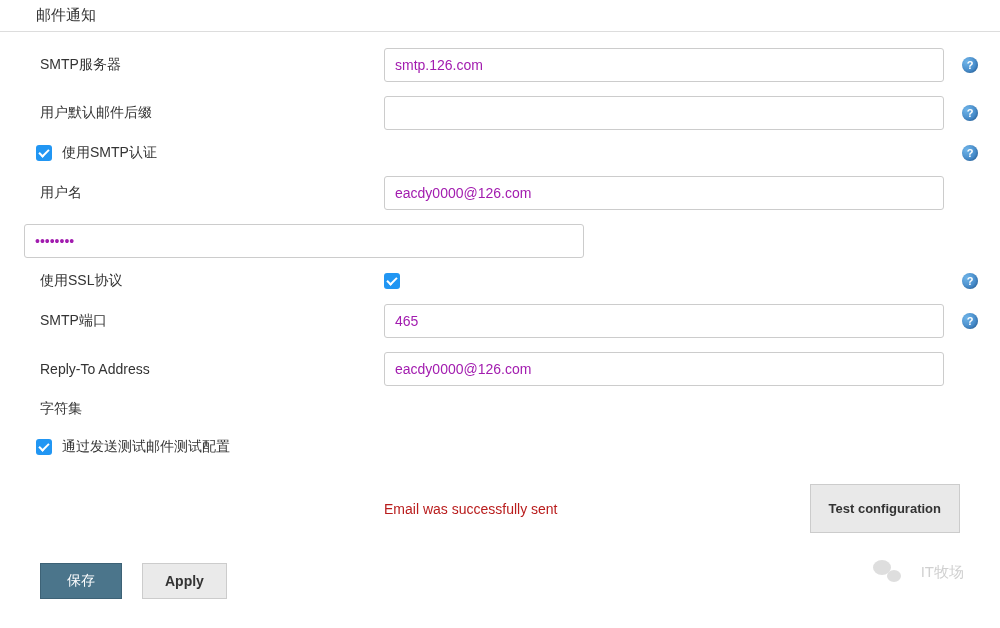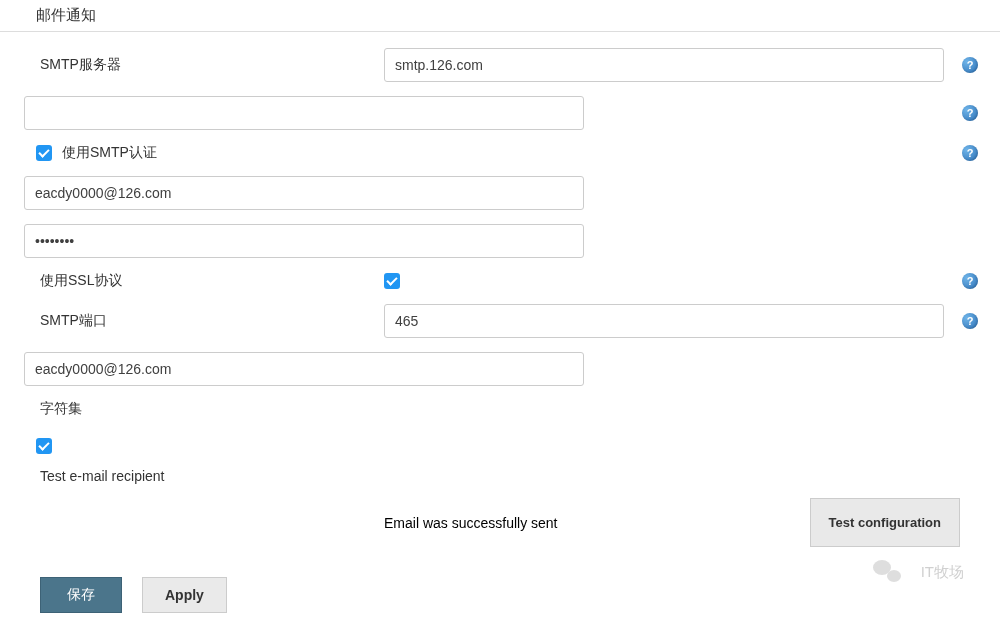--- a/index.html
+++ b/index.html
@@ -46,21 +46,21 @@
       display: flex;
       align-items: center;
     }
     input[type="text"], input[type="password"] {
       width: 560px;
       height: 34px;
       padding: 6px 10px;
       font-size: 14px;
       border: 1px solid #ccc;
       border-radius: 3px;
-      color: #404040;
+      color: #a21caf;
       background: #fff;
     }
     .checkbox {
       position: relative;
       display: inline-flex;
       align-items: center;
       justify-content: center;
       width: 16px;
       height: 16px;
       background: #2196f3;
@@ -97,21 +97,21 @@
       cursor: pointer;
       box-shadow: inset -1px -1px 2px rgba(0,0,0,0.15);
     }
     .status-row {
       display: flex;
       align-items: center;
       margin-top: 4px;
       margin-bottom: 30px;
     }
     .status-text {
-      color: #000000;
+      color: #b91c1c;
       font-size: 14px;
     }
     .btn-test {
       margin-left: auto;
       margin-right: 16px;
       padding: 16px 18px;
       background: #e9e9e9;
       border: 1px solid #ccc;
       color: #333;
       font-weight: bold;
@@ -184,37 +184,43 @@
     <div class="label-col">
         <span class="label-text">SMTP服务器</span>
       </div>
     <div class="field-col">
       <input type="text" value="smtp.126.com" style="">
       <span class="help-icon">?</span>
     </div>
   </div>
 
   <div class="row">
+    <div class="label-col">
+        <span class="label-text">用户默认邮件后缀</span>
+      </div>
     <div class="field-col">
       <input type="text" value="" style="">
       <span class="help-icon">?</span>
     </div>
   </div>
 
   <div class="row">
     <div class="label-col with-checkbox">
       <span class="checkbox"></span>
       <span class="label-text">使用SMTP认证</span>
     </div>
     <div class="field-col">
       <span class="help-icon">?</span>
     </div>
   </div>
 
   <div class="row">
+    <div class="label-col">
+        <span class="label-text">用户名</span>
+      </div>
     <div class="field-col">
       <input type="text" value="eacdy0000@126.com" style="">
     </div>
   </div>
 
   <div class="row">
     <div class="field-col">
       <input type="password" value="••••••••" style="">
     </div>
   </div>
@@ -233,42 +239,43 @@
     <div class="label-col">
         <span class="label-text">SMTP端口</span>
       </div>
     <div class="field-col">
       <input type="text" value="465" style="">
       <span class="help-icon">?</span>
     </div>
   </div>
 
   <div class="row">
+    <div class="label-col">
+        <span class="label-text">Reply-To Address</span>
+      </div>
     <div class="field-col">
       <input type="text" value="eacdy0000@126.com" style="">
     </div>
   </div>
 
   <div class="row">
     <div class="label-col">
         <span class="label-text">字符集</span>
       </div>
   </div>
 
   <div class="row" style="margin-top:20px;">
     <div class="label-col with-checkbox">
       <span class="checkbox"></span>
+      <span class="label-text">通过发送测试邮件测试配置</span>
     </div>
     <div class="field-col"></div>
   </div>
 
   <div class="row">
-    <div class="label-col">
-        <span class="label-text">Test e-mail recipient</span>
-      </div>
   </div>
 
   <div class="status-row">
     <div class="label-col"></div>
     <div class="field-col">
       <span class="status-text">Email was successfully sent</span>
       <button class="btn-test">Test configuration</button>
     </div>
   </div>
 

